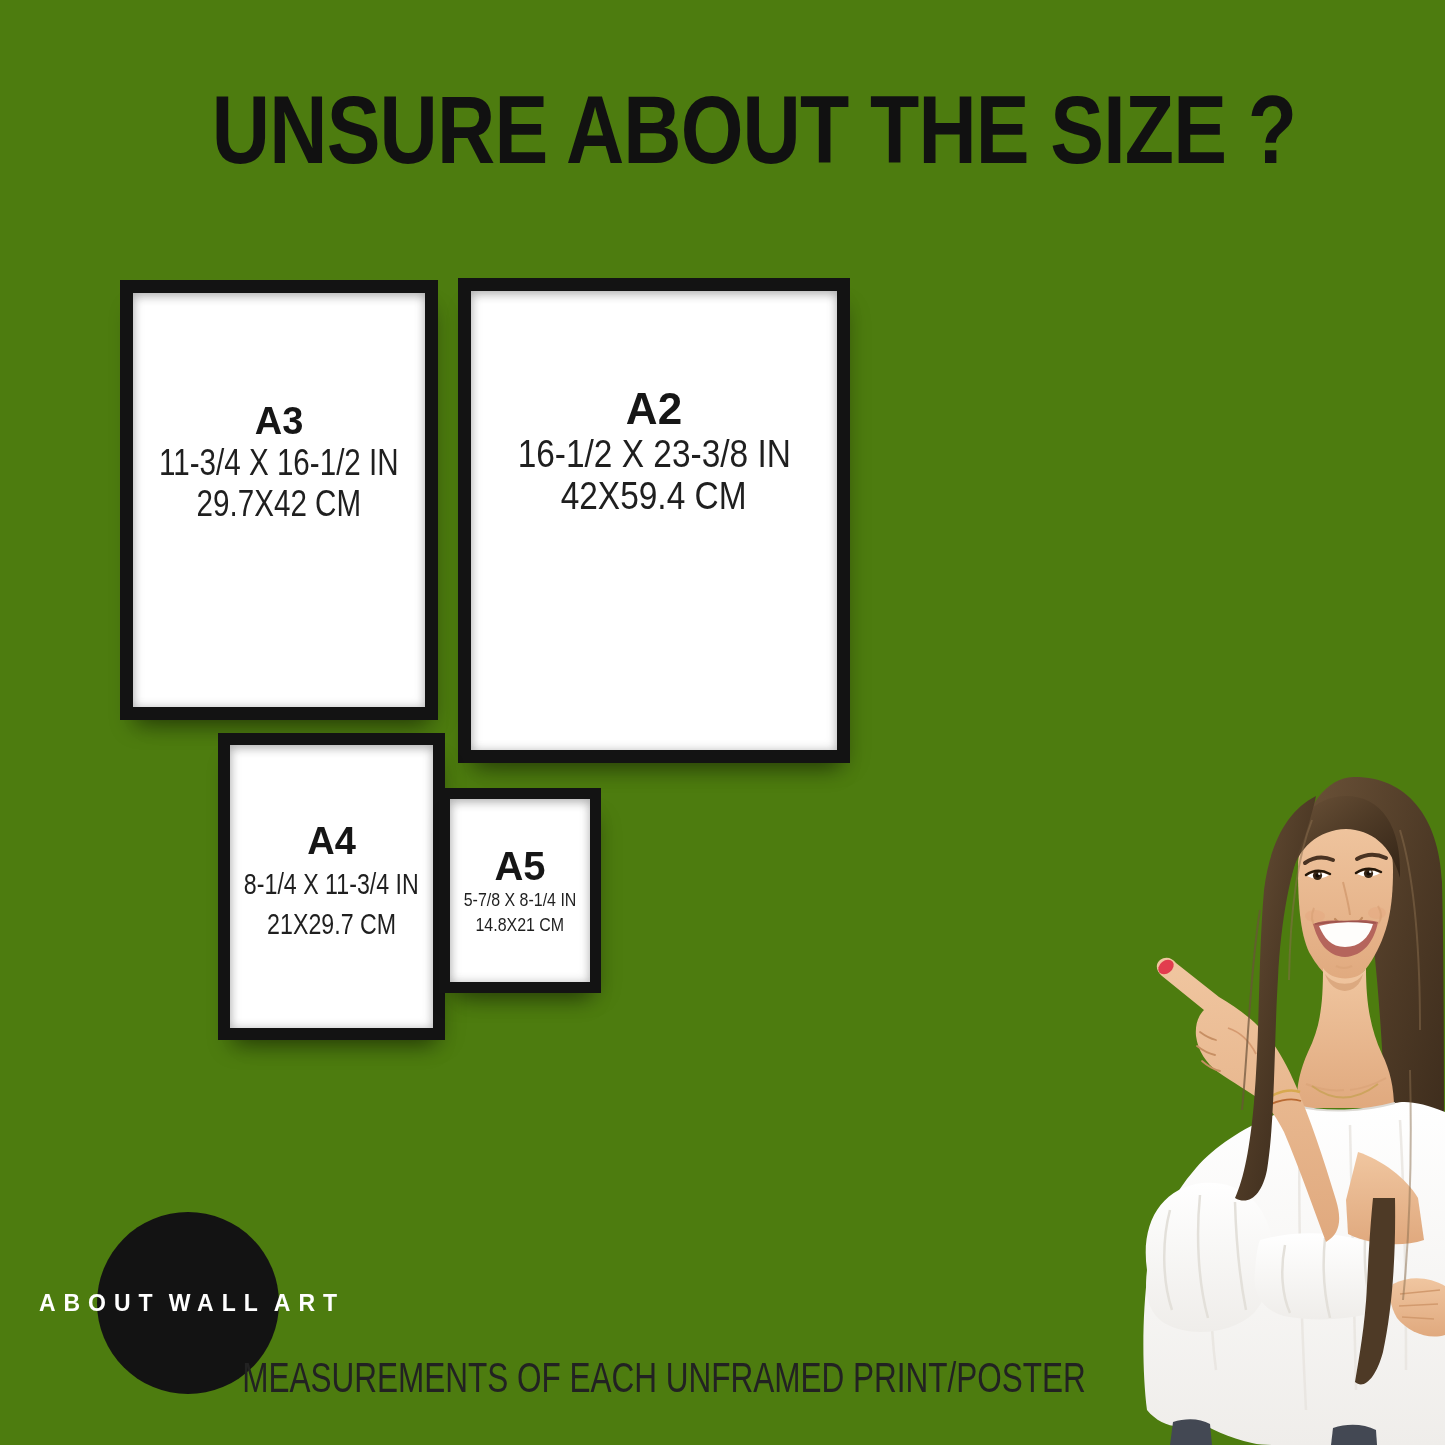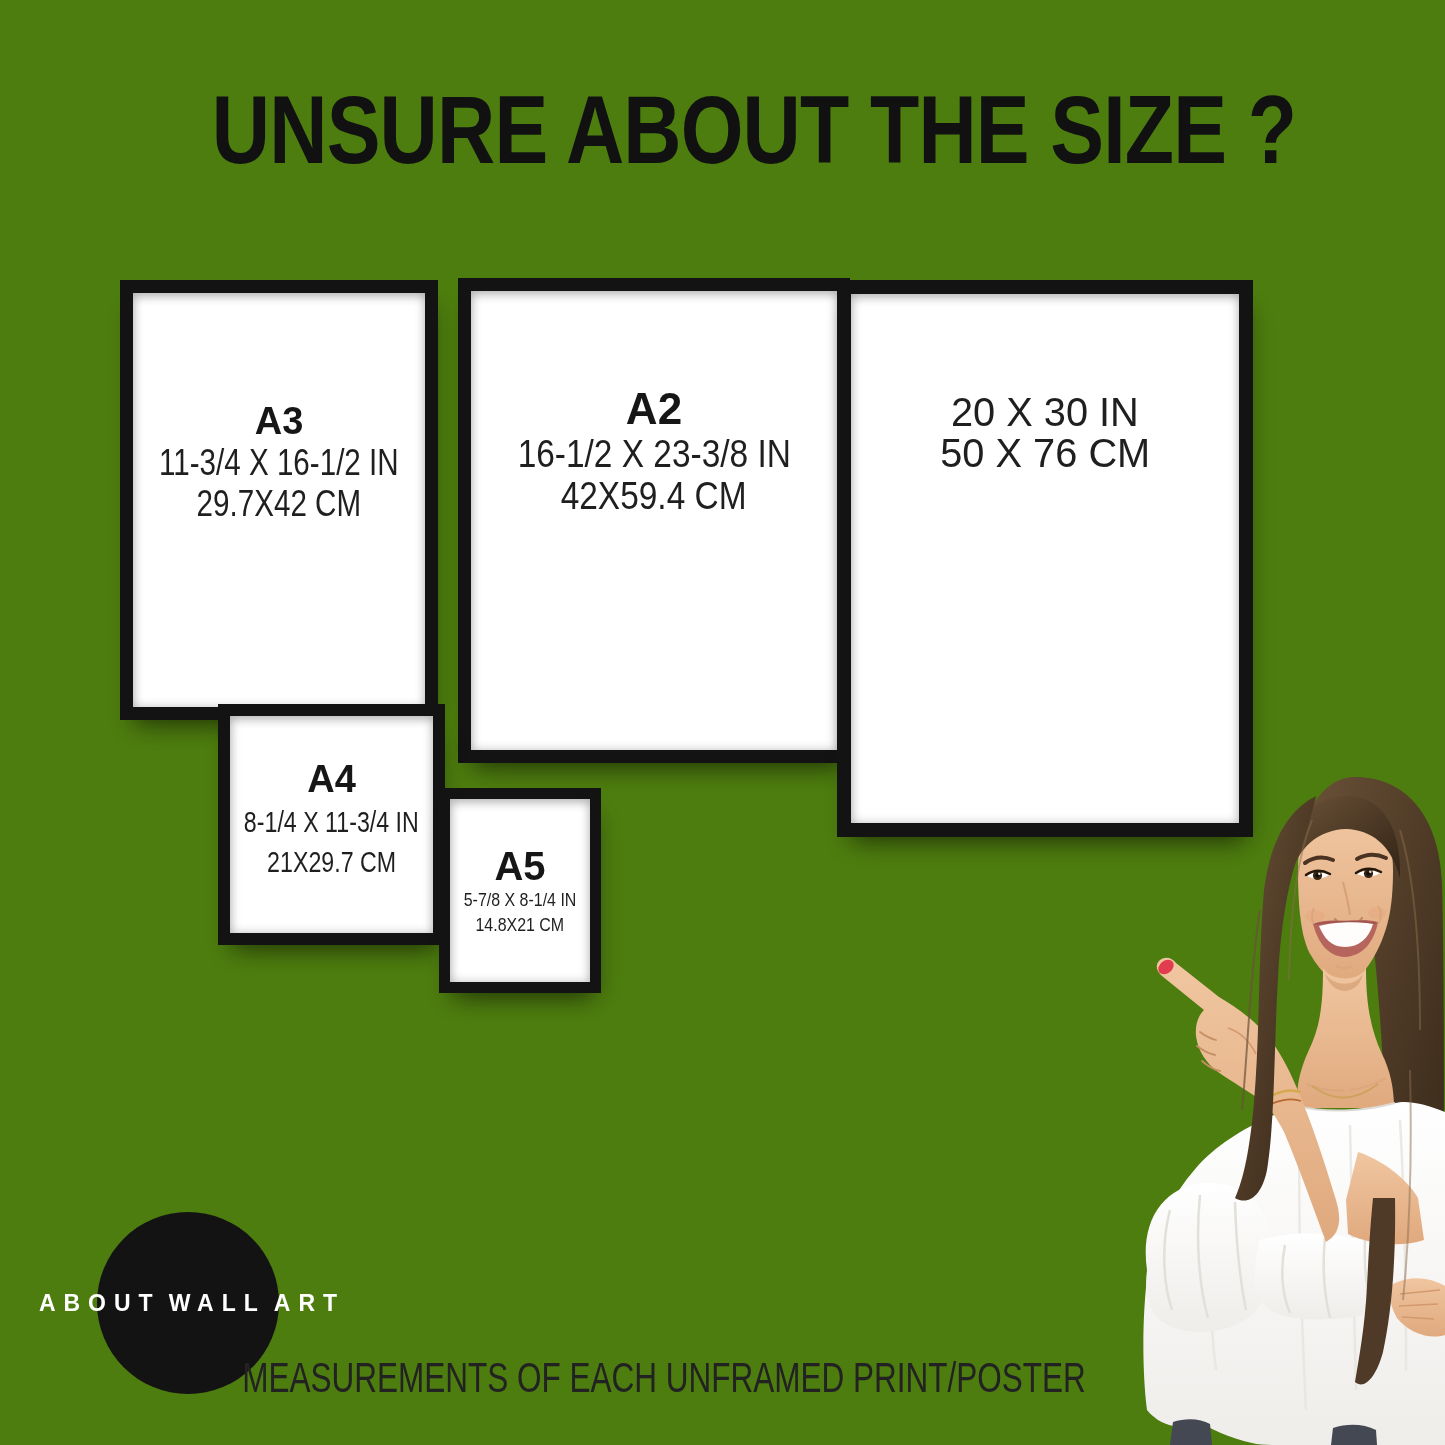--- a/index.html
+++ b/index.html
@@ -66,30 +66,22 @@
   <div class="frame f-a2" style="left:458px;top:278px;width:392px;height:485px">
     <div class="mat">
       <div class="txt">
         <div class="flabel">A2</div>
         <div class="fdim">16-1/2 X 23-3/8 IN</div>
         <div class="fdim">42X59.4 CM</div>
       </div>
     </div>
   </div>
 
-  <div class="frame f-p2030" style="left:837px;top:280px;width:416px;height:557px">
-    <div class="mat">
-      <div class="txt">
-        <div class="fdim">20 X 30 IN</div>
-        <div class="fdim">50 X 76 CM</div>
-      </div>
-    </div>
-  </div>
-
-  <div class="frame f-a4" style="left:218px;top:704px;width:227px;height:241px">
+
+  <div class="frame f-a4" style="left:218px;top:733px;width:227px;height:307px">
     <div class="mat">
       <div class="txt">
         <div class="flabel">A4</div>
         <div class="fdim">8-1/4 X 11-3/4 IN</div>
         <div class="fdim">21X29.7 CM</div>
       </div>
     </div>
   </div>
 
   <div class="frame f-a5" style="left:439px;top:788px;width:162px;height:205px">

